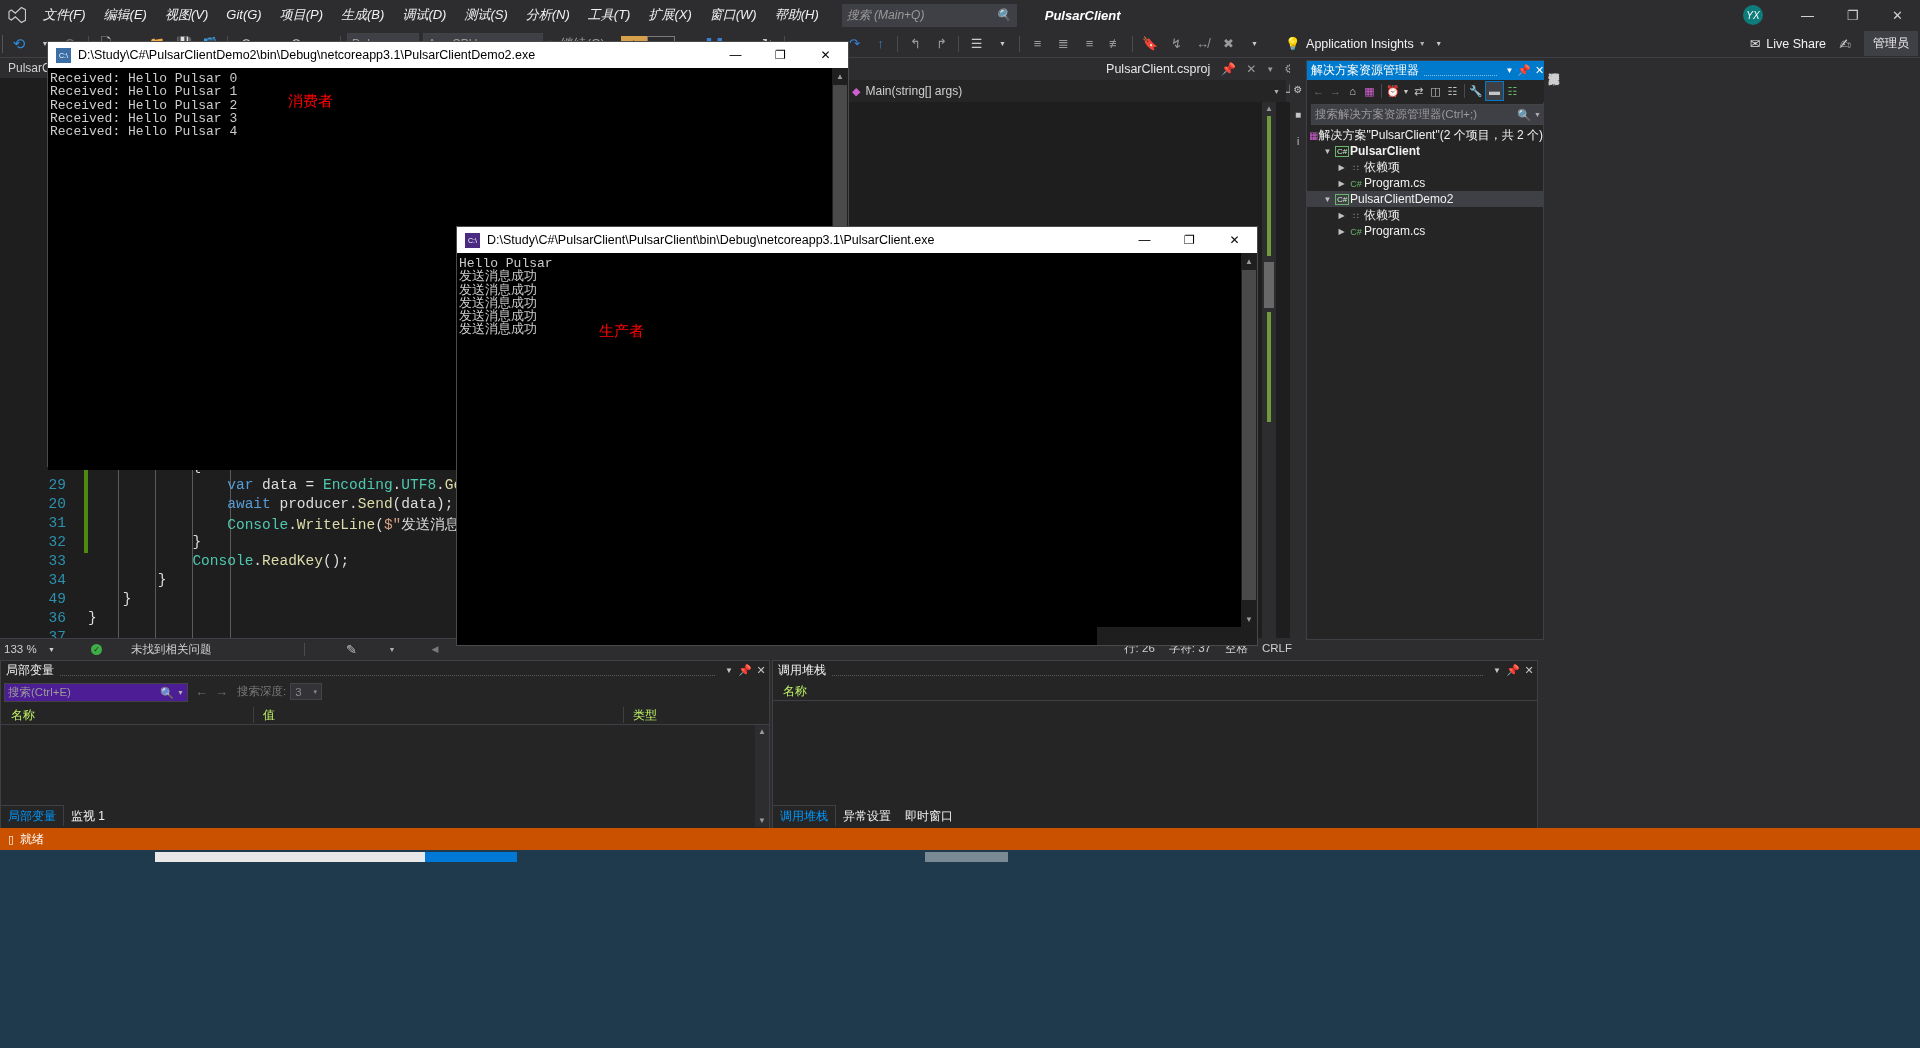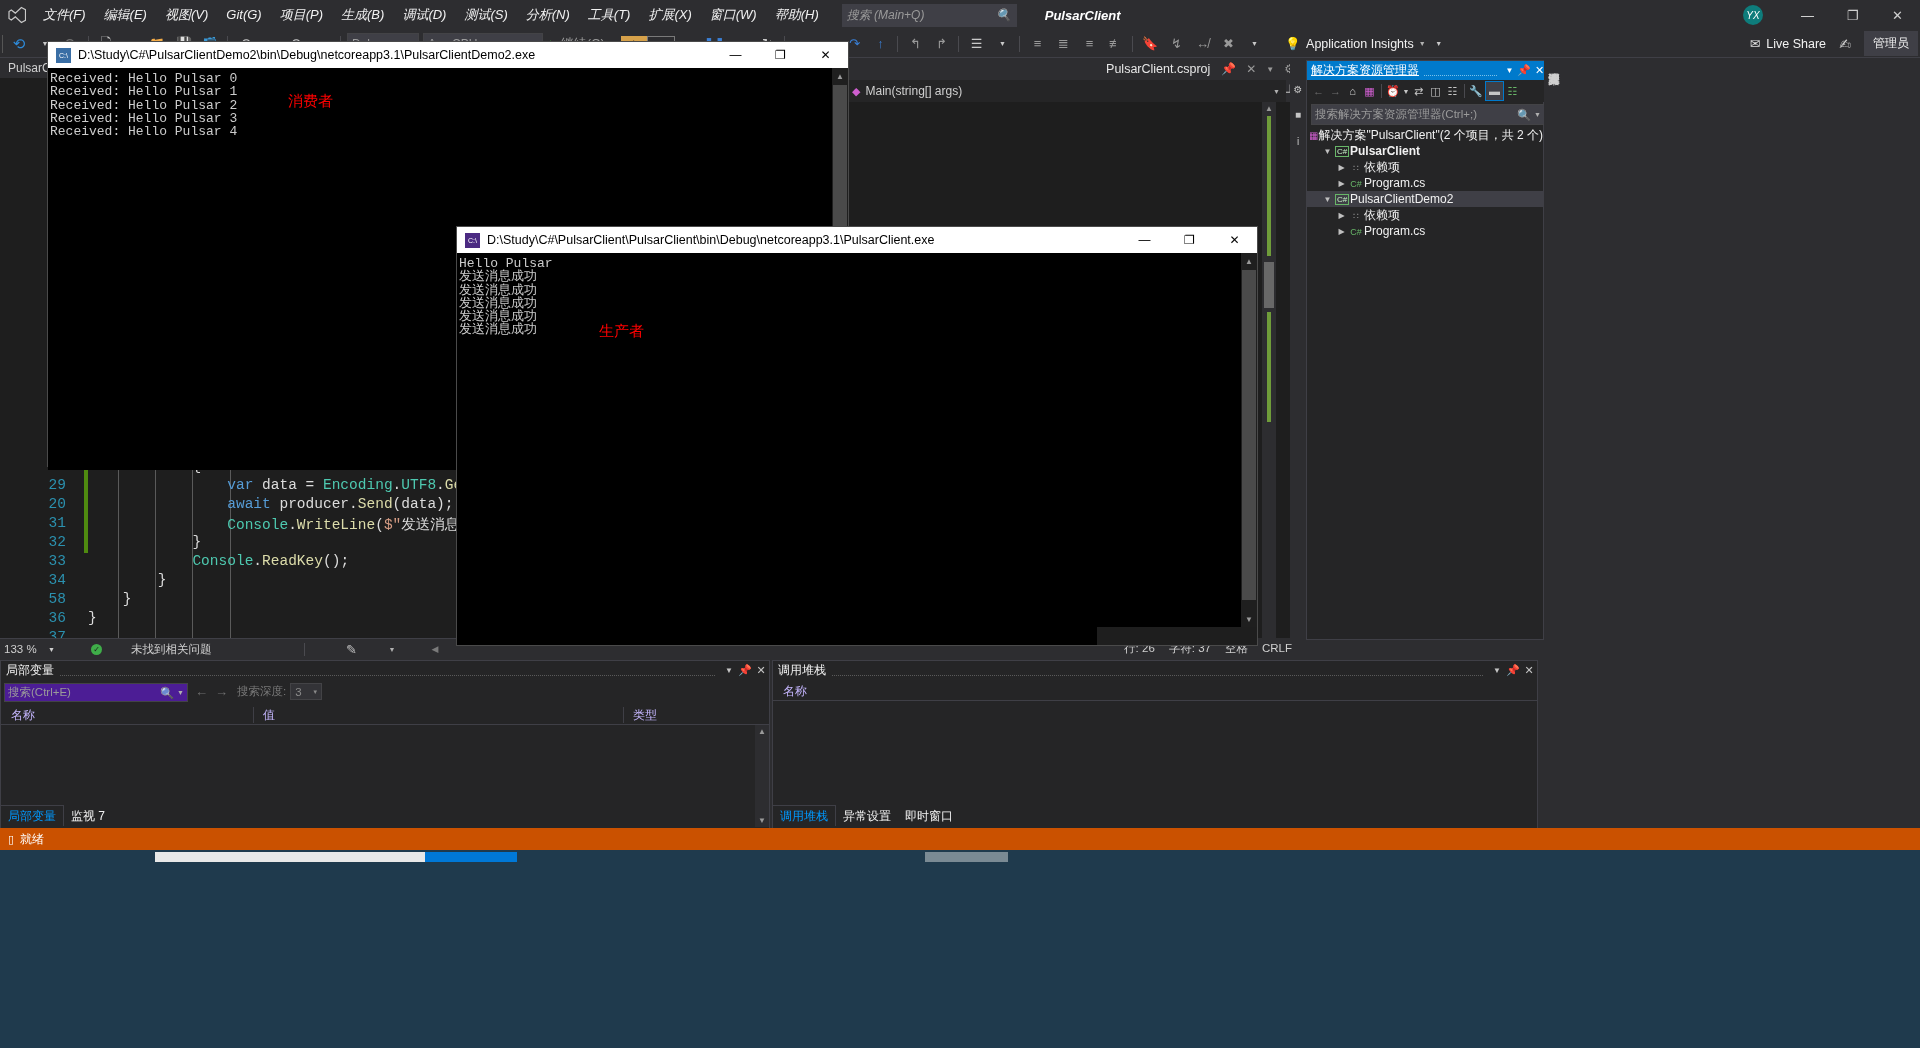--- a/index.html
+++ b/index.html
@@ -60,21 +60,21 @@
   #rp-navbar{position:absolute;left:0;top:22px;width:434px;height:22px;background:#252526;border-bottom:1px solid #3f3f46;display:flex;align-items:center;color:#d0d0d0;font-size:12px;padding-left:6px;}
   #rp-body{position:absolute;left:0;top:44px;width:454px;height:536px;background:#1e1e1e;}
   .splitv{position:absolute;right:0;top:22px;width:20px;height:22px;background:#2d2d30;color:#c0c0c0;font-size:13px;display:flex;align-items:center;justify-content:center;}
   .scrollbar-v{position:absolute;width:14px;background:#2d2d30;}
   .sb-thumb{position:absolute;background:#686868;width:10px;left:2px;}
   .markgreen{position:absolute;width:4px;background:#6f9c3a;}
 
   
   #solexp{left:1306px;top:60px;width:236px;height:578px;background:#252526;border:1px solid #3f3f46;}
   #se-title{position:absolute;left:0;top:0;width:236px;height:19px;background:#007acc;display:flex;align-items:center;color:#fff;font-size:12px;padding-left:4px;}
-  #se-title .t{white-space:nowrap;text-decoration:underline;}
+  #se-title .t{white-space:nowrap;}
   #se-title .dots{flex:1;border-bottom:1px dotted #79c0ea;margin:0 5px;height:10px;}
   .se-ic{width:15px;text-align:center;font-size:11px;color:#fff;}
   #se-toolbar{position:absolute;left:0;top:19px;width:236px;height:22px;background:#252526;display:flex;align-items:center;padding-left:3px;}
   .seb{width:17px;height:18px;display:flex;align-items:center;justify-content:center;color:#c5c5c5;font-size:11px;}
   .seb.sel{border:1px solid #007acc;background:#3f3f46;}
   #se-search{position:absolute;left:4px;top:43px;width:226px;height:19px;background:#3f3f46;border:1px solid #434346;display:flex;align-items:center;padding:0 3px;color:#9a9a9a;font-size:11.5px;}
   #se-tree{position:absolute;left:0;top:66px;width:236px;height:510px;background:#252526;}
   .tnode{height:16px;display:flex;align-items:center;font-size:12px;color:#f1f1f1;white-space:nowrap;}
   .tnode.sel{background:#3f3f46;}
   .tarrow{width:13px;text-align:center;color:#c0c0c0;font-size:8px;}
@@ -89,21 +89,21 @@
   
   #bottom{left:0;top:660px;width:1536px;height:168px;}
   .panel{position:absolute;background:#252526;border:1px solid #3f3f46;}
   .ptitle{position:absolute;left:0;top:0;height:19px;width:100%;display:flex;align-items:center;font-size:12px;color:#f1f1f1;padding-left:5px;box-sizing:border-box;}
   .ptitle .dots{flex:1;border-bottom:1px dotted #5a5a5a;margin:0 6px;height:9px;}
   .pic{width:16px;text-align:center;color:#c5c5c5;font-size:11px;}
   .psearch{position:absolute;left:3px;top:22px;height:19px;background:#4c1d95;border:1px solid #434346;display:flex;align-items:center;padding:0 3px;color:#9a9a9a;font-size:11.5px;box-sizing:border-box;}
   .depth{position:absolute;top:22px;display:flex;align-items:center;color:#777;font-size:11.5px;}
   .depthbox{width:32px;height:17px;background:#333337;border:1px solid #434346;color:#8a8a8a;display:flex;align-items:center;padding-left:4px;font-size:11.5px;margin-left:4px;box-sizing:border-box;}
   .colhdr{position:absolute;height:20px;background:#252526;border-bottom:1px solid #3f3f46;width:100%;box-sizing:border-box;}
-  .colhdr .c{position:absolute;top:0;height:20px;line-height:20px;font-size:12px;color:#c4b5fd;padding-left:10px;}
+  .colhdr .c{position:absolute;top:0;height:20px;line-height:20px;font-size:12px;color:#bef264;padding-left:10px;}
   .colsep{position:absolute;top:2px;width:1px;height:16px;background:#3f3f46;}
   .gridarea{position:absolute;background:#252526;}
   .tabrow{position:absolute;height:21px;display:flex;align-items:flex-end;}
   .dtab{height:20px;line-height:20px;font-size:12px;padding:0 7px;color:#f1f1f1;}
   .dtab.active{background:#252526;border:1px solid #3f3f46;border-bottom:none;color:#0097fb;}
 
   
   #statusbar{left:0;top:828px;width:1920px;height:22px;background:#ca5100;display:flex;align-items:center;color:#fff;font-size:12px;}
   .sb-ic{margin:0 6px 0 8px;font-size:11px;}
   #sb-right{position:absolute;right:0;top:0;height:22px;display:flex;align-items:center;}
@@ -255,21 +255,21 @@
       <div class="lnum" style="top: 418px;">20</div>
       <div class="ctext" style="top: 418px;">&nbsp;&nbsp;&nbsp;&nbsp;&nbsp;&nbsp;&nbsp;&nbsp;&nbsp;&nbsp;&nbsp;&nbsp;&nbsp;&nbsp;&nbsp;&nbsp;<span class="kw">await</span>&nbsp;<span class="nrm">producer</span><span class="pun">.</span><span class="mth">Send</span><span class="pun">(</span><span class="nrm">data</span><span class="pun">)</span><span class="pun">;</span></div>
       <div class="lnum" style="top: 437px;">31</div>
       <div class="ctext" style="top: 437px;">&nbsp;&nbsp;&nbsp;&nbsp;&nbsp;&nbsp;&nbsp;&nbsp;&nbsp;&nbsp;&nbsp;&nbsp;&nbsp;&nbsp;&nbsp;&nbsp;<span class="typ">Console</span><span class="pun">.</span><span class="mth">WriteLine</span><span class="pun">(</span><span class="str">$"</span><span class="pun">发</span><span class="pun">送</span><span class="pun">消</span><span class="pun">息</span><span class="pun">成</span></div>
       <div class="lnum" style="top: 456px;">32</div>
       <div class="ctext" style="top: 456px;">&nbsp;&nbsp;&nbsp;&nbsp;&nbsp;&nbsp;&nbsp;&nbsp;&nbsp;&nbsp;&nbsp;&nbsp;<span class="pun">}</span></div>
       <div class="lnum" style="top: 475px;">33</div>
       <div class="ctext" style="top: 475px;">&nbsp;&nbsp;&nbsp;&nbsp;&nbsp;&nbsp;&nbsp;&nbsp;&nbsp;&nbsp;&nbsp;&nbsp;<span class="typ">Console</span><span class="pun">.</span><span class="mth">ReadKey</span><span class="pun">(</span><span class="pun">)</span><span class="pun">;</span></div>
       <div class="lnum" style="top: 494px;">34</div>
       <div class="ctext" style="top: 494px;">&nbsp;&nbsp;&nbsp;&nbsp;&nbsp;&nbsp;&nbsp;&nbsp;<span class="pun">}</span></div>
-      <div class="lnum" style="top: 513px;">58</div>
+      <div class="lnum" style="top: 513px;">49</div>
       <div class="ctext" style="top: 513px;">&nbsp;&nbsp;&nbsp;&nbsp;<span class="pun">}</span></div>
       <div class="lnum" style="top: 532px;">36</div>
       <div class="ctext" style="top: 532px;"><span class="pun">}</span></div>
       <div class="lnum" style="top: 551px;">37</div>
       <div class="ctext" style="top: 551px;"></div>
     </div>
 </div>
 
 <div id="edstatus" class="abs">
   <div class="zoomsel">
@@ -424,21 +424,21 @@
       <span class="c" style="left:622px;">类型</span>
     </div>
     <div class="gridarea" style="left:0;top:64px;width:752px;height:102px;"></div>
     <div class="scrollbar-v" style="right:0;top:64px;height:102px;">
       <div style="width:14px;height:13px;color:#9a9a9a;font-size:8px;display:flex;align-items:center;justify-content:center;">▲</div>
       <div style="position:absolute;bottom:0;width:14px;height:13px;color:#9a9a9a;font-size:8px;display:flex;align-items:center;justify-content:center;">▼</div>
     </div>
   </div>
   <div class="tabrow" style="left:0;top:145px;width:768px;">
       <div class="dtab active">局部变量</div>
-      <div class="dtab">监视 7</div>
+      <div class="dtab">监视 1</div>
     </div>
 
   <div class="panel" style="left:772px;top:0;width:764px;height:168px;">
     <div class="ptitle">
       <span>调用堆栈</span>
       <span class="dots"></span>
       <span class="pic" style="font-size:8px;">▼</span>
       <span class="pic">📌</span>
       <span class="pic">✕</span>
     </div>

